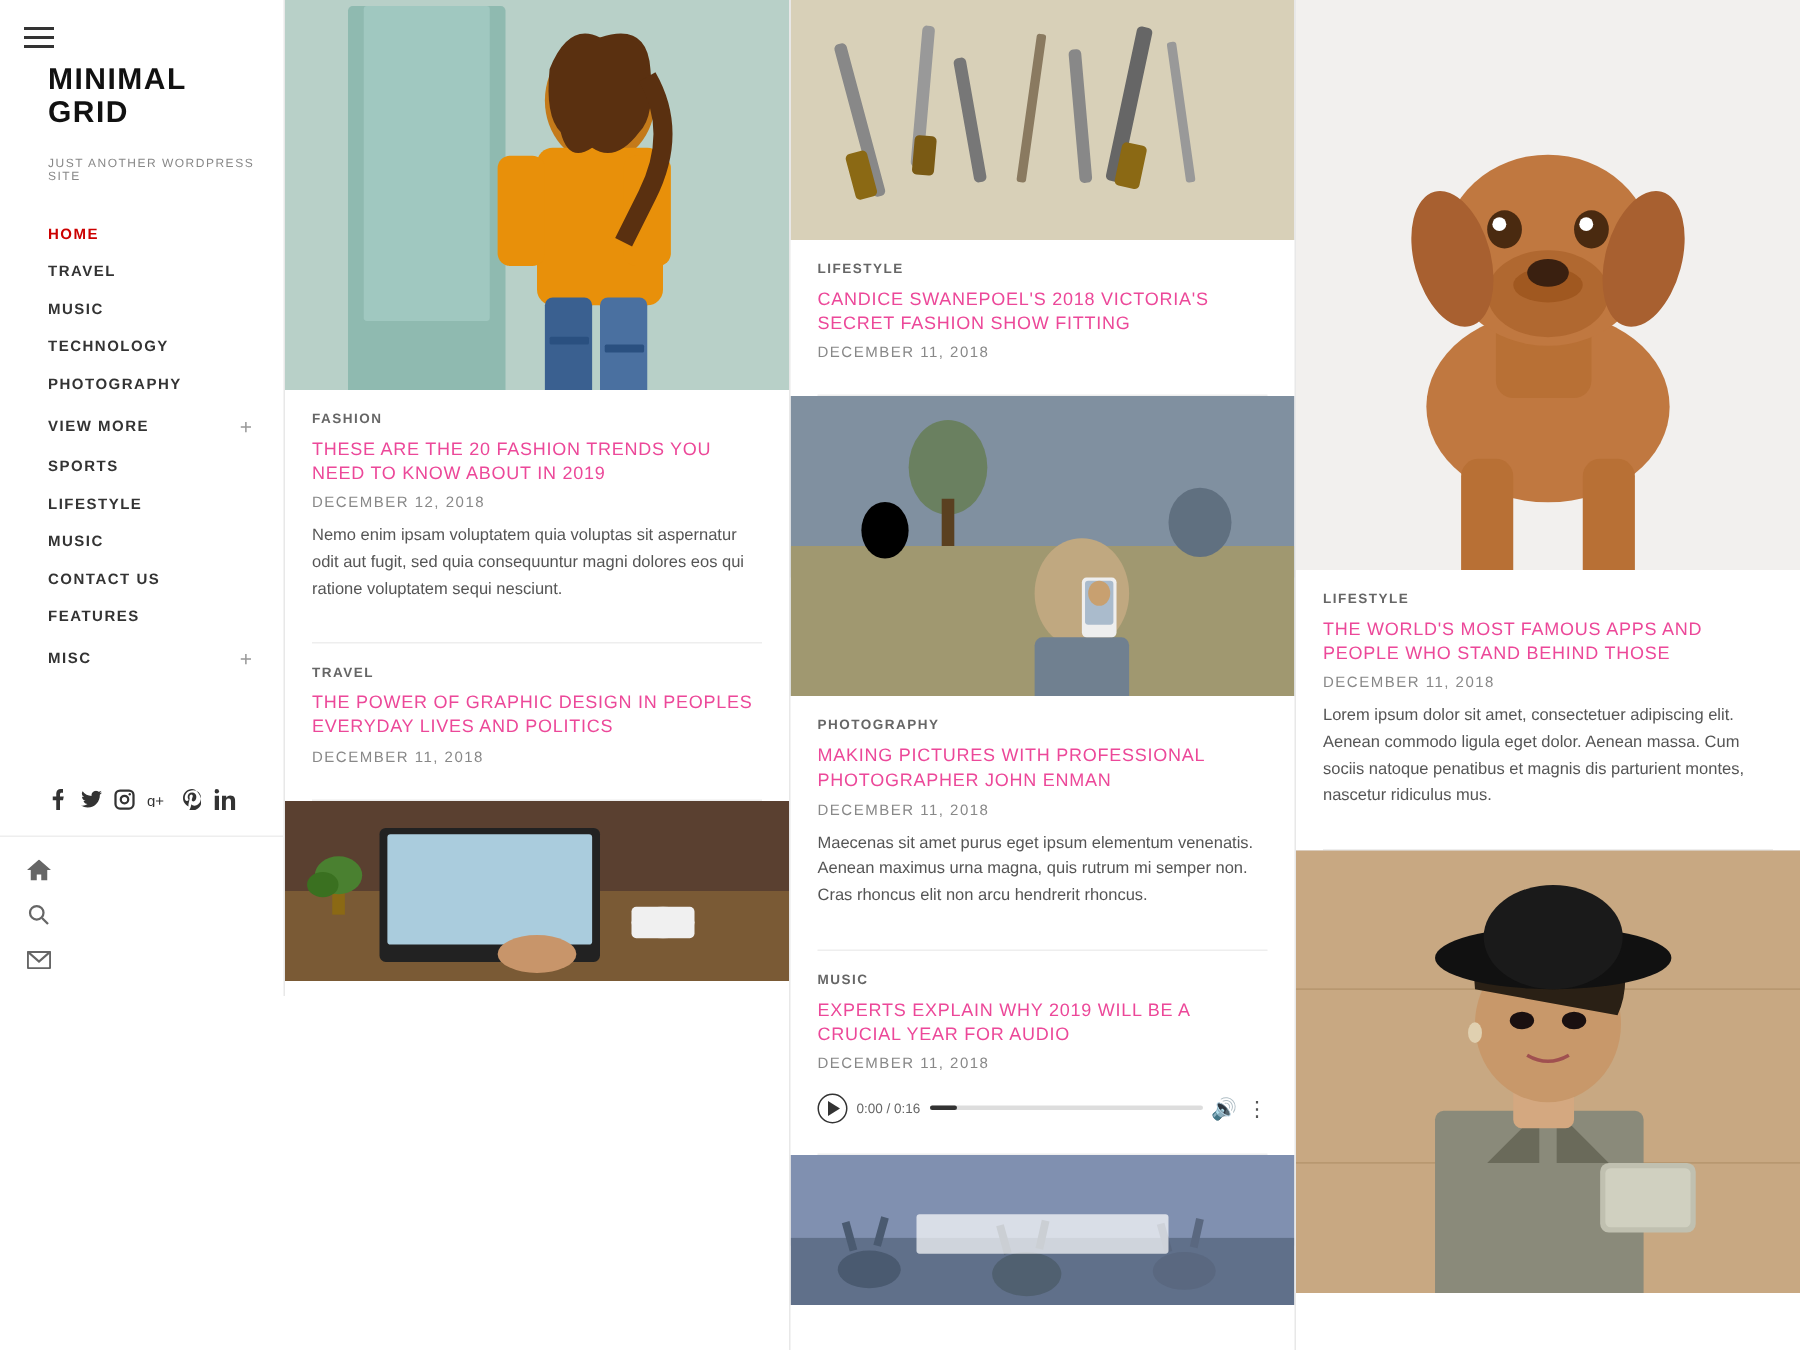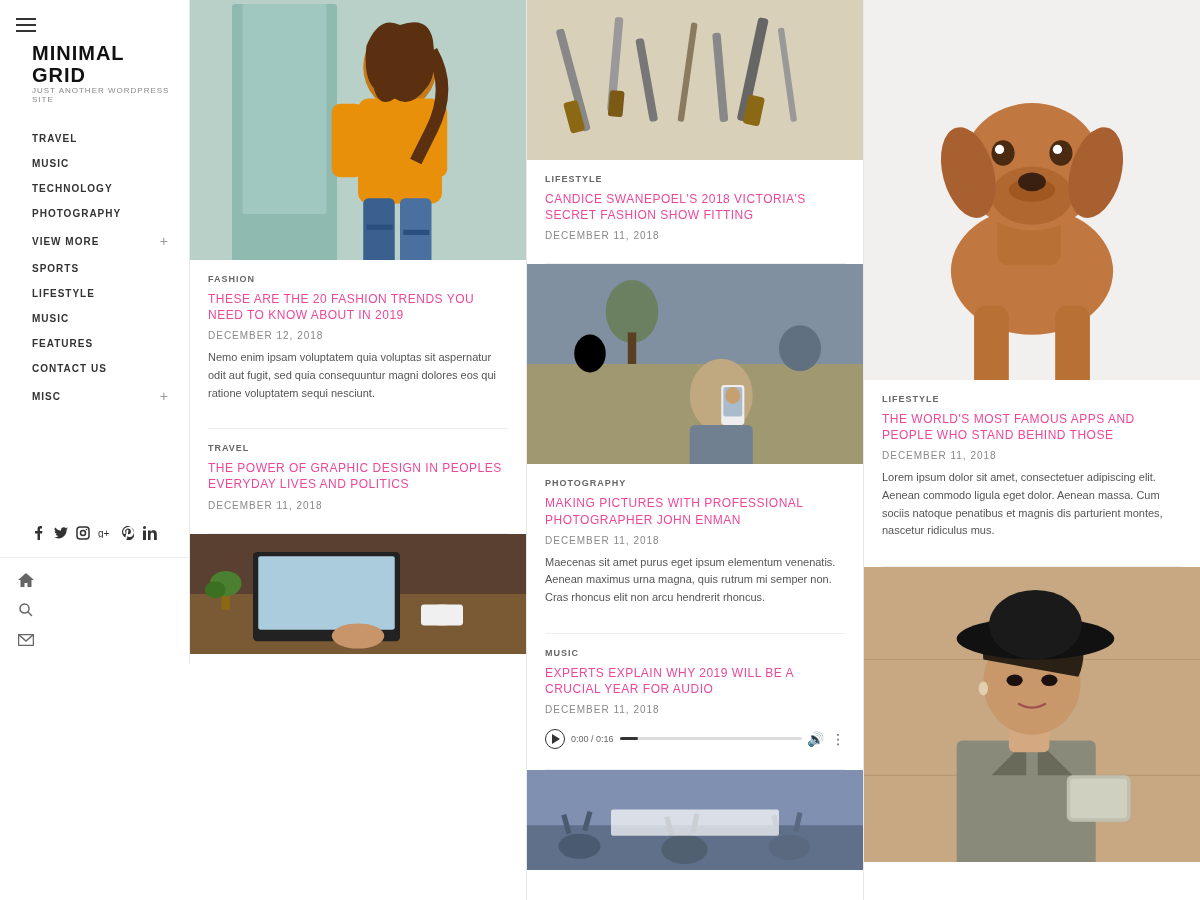--- a/index.html
+++ b/index.html
@@ -41,21 +41,21 @@
       font-weight: 900;
       line-height: 1.1;
       color: #111;
       text-transform: uppercase;
       letter-spacing: 1px;
     }
     .sidebar-logo .logo-sub {
       font-size: 8px;
       color: #888;
       letter-spacing: 1px;
-      margin-top: 0;
+      margin-top: 18px;
       text-transform: uppercase;
     }
     .sidebar-nav {
       margin-top: 18px;
       flex: 1;
     }
     .nav-item {
       display: flex;
       align-items: center;
       justify-content: space-between;
@@ -246,20 +246,23 @@
   <div class="sidebar-hamburger">
     <span></span>
       <span></span>
       <span></span>
   </div>
   <div class="sidebar-logo">
     <div class="logo-title">MINIMAL<br>GRID</div>
     <div class="logo-sub">JUST ANOTHER WORDPRESS SITE</div>
   </div>
   <nav class="sidebar-nav">
+    <div class="nav-item active">
+      <span>HOME</span>
+    </div>
     <div class="nav-item">
       <span>TRAVEL</span>
     </div>
     <div class="nav-item">
       <span>MUSIC</span>
     </div>
     <div class="nav-item">
       <span>TECHNOLOGY</span>
     </div>
     <div class="nav-item">
@@ -272,24 +275,24 @@
     <div class="nav-item">
       <span>SPORTS</span>
     </div>
     <div class="nav-item">
       <span>LIFESTYLE</span>
     </div>
     <div class="nav-item">
       <span>MUSIC</span>
     </div>
     <div class="nav-item">
+      <span>CONTACT US</span>
+    </div>
+    <div class="nav-item">
       <span>FEATURES</span>
-    </div>
-    <div class="nav-item">
-      <span>CONTACT US</span>
     </div>
     <div class="nav-item">
       <span>MISC</span>
       <span class="plus-icon">+</span>
     </div>
   </nav>
   <div class="sidebar-social">
     <div class="social-icon">
       <svg width="8" height="14" viewBox="0 0 8 14">
           <path d="M5 5V3.5C5 2.9 5.4 2.5 6 2.5H7V0H5.5C3.6 0 2.5 1.2 2.5 3V5H0V7.5H2.5V14H5V7.5H7L7.5 5H5Z" fill="#333"></path>

